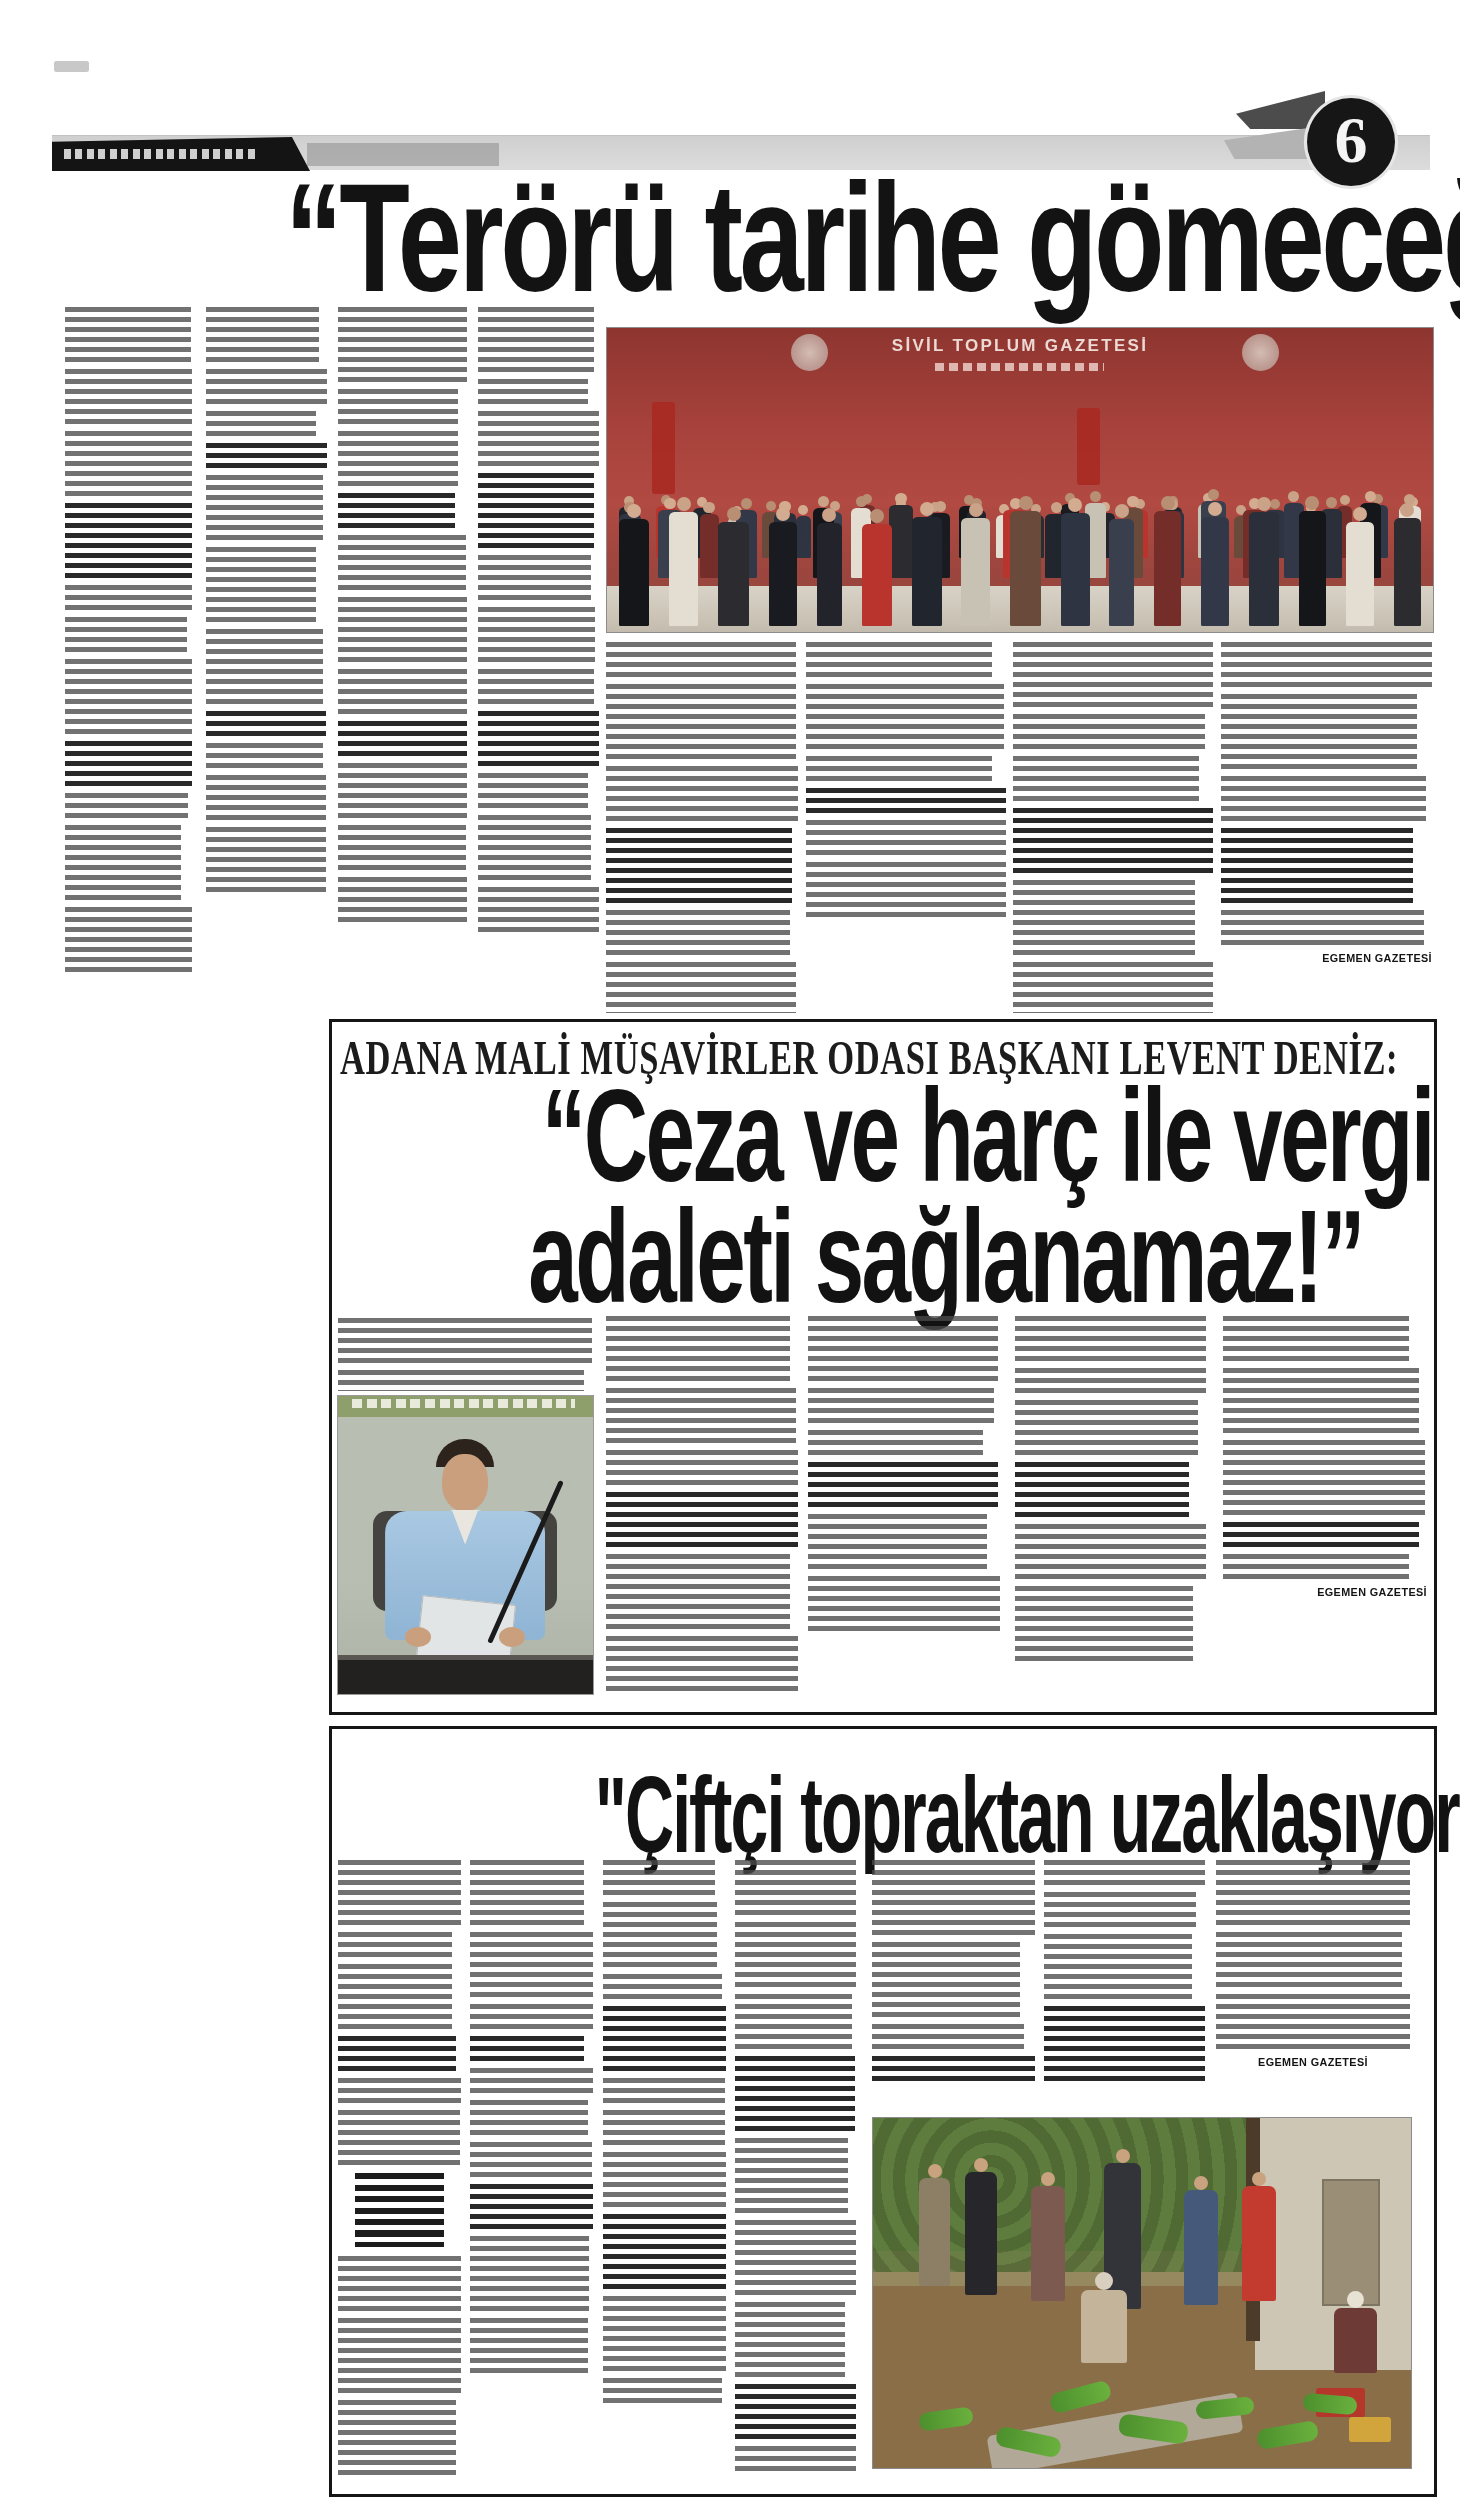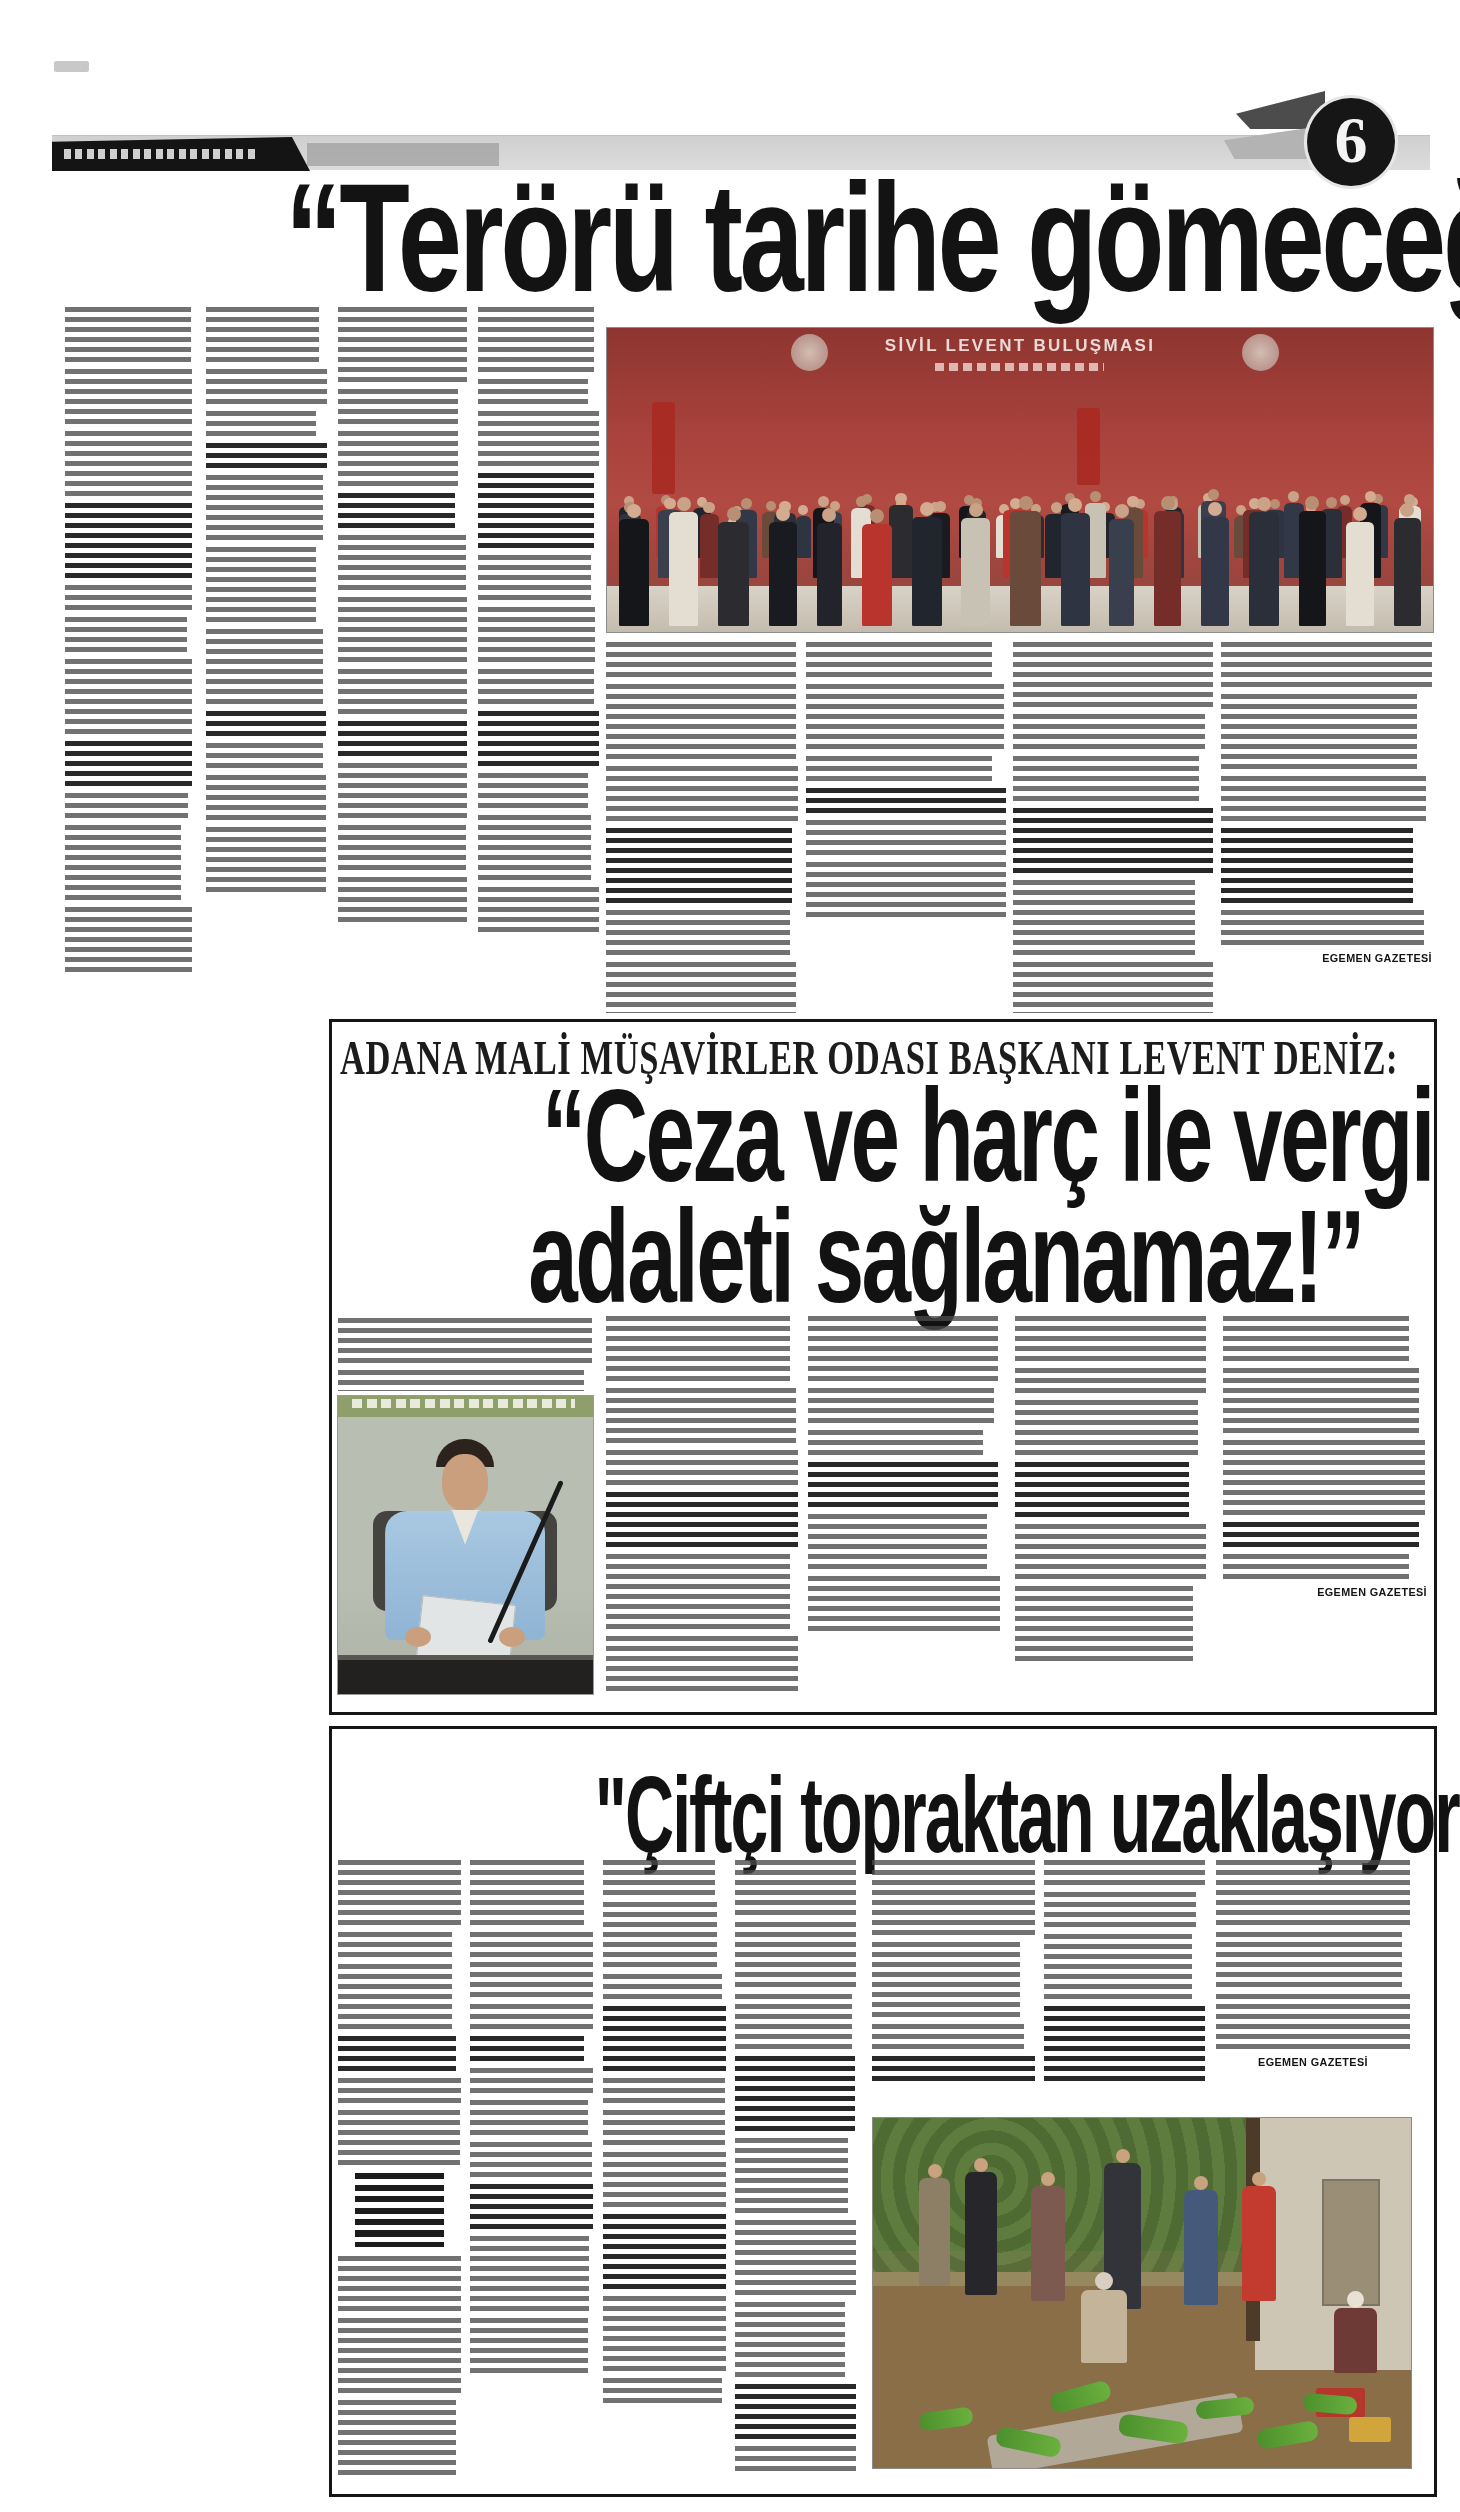--- a/index.html
+++ b/index.html
@@ -182,21 +182,21 @@
       <div class="greek-p" style="height: 45px; width: 93%;"></div>
       <div class="greek-p" style="height: 55px; width: 97%;"></div>
       <div class="greek-p" style="height: 35px; width: 96%;"></div>
       <div class="greek-p greek-bold" style="height: 55px; width: 100%;"></div>
       <div class="greek-p" style="height: 35px; width: 91%;"></div>
       <div class="greek-p" style="height: 65px; width: 93%;"></div>
       <div class="greek-p" style="height: 45px; width: 100%;"></div>
     </div>
 
   <div class="photo1" id="photo1">
-    <div class="banner">SİVİL LEVENT BULUŞMASI</div>
+    <div class="banner">SİVİL TOPLUM GAZETESİ</div>
     <div class="subbanner"></div>
     <div class="roundel" style="left:184px;"></div>
     <div class="roundel" style="right:154px;"></div>
     <div class="flag" style="left:45px;top:74px;"></div>
     <div class="flag" style="left:470px;top:80px;height:77px;"></div>
     <div class="floor"></div>
   <div class="crowd-row" style="bottom: 74px; z-index: 1;">
         <div class="person">
           <div class="head" style="height: 10px; width: 10px; background: rgb(201, 162, 136);"></div>
           <div class="body" style="width: 20px; height: 51px; background: rgb(35, 36, 43);"></div>

